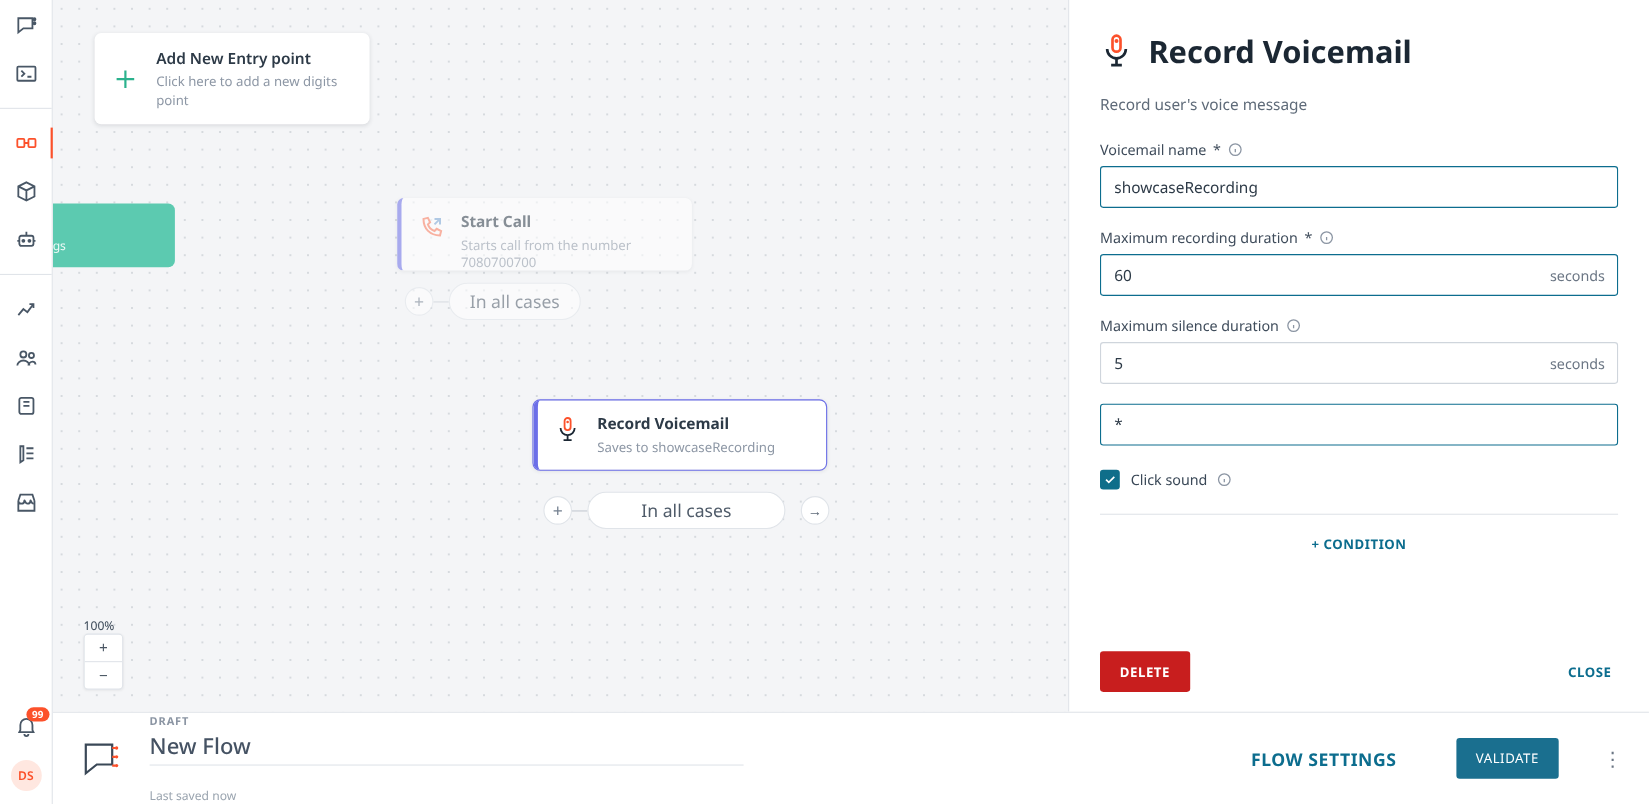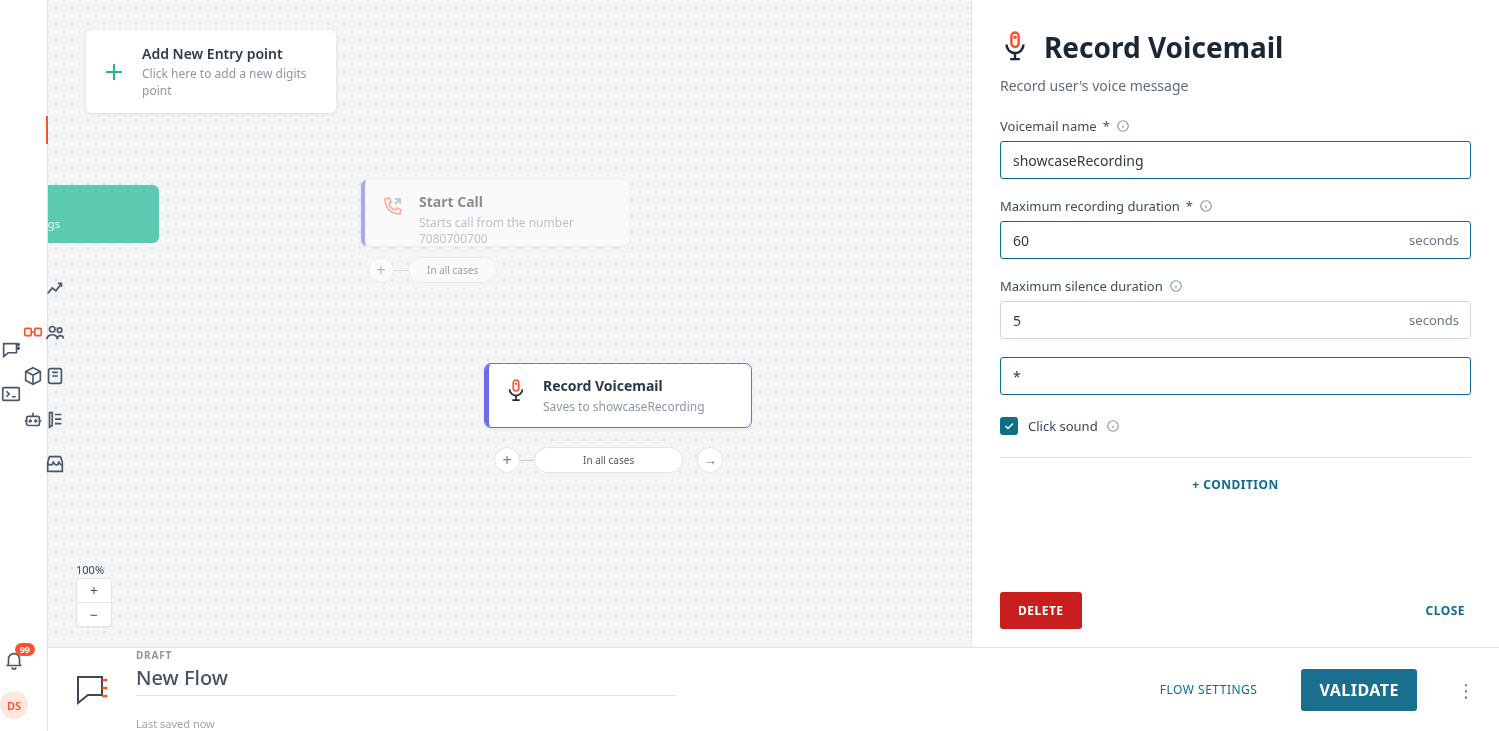--- a/index.html
+++ b/index.html
@@ -15,21 +15,21 @@
     --panel-w:528px;
     --sidebar-w:48px;
     --bottom-h:84px;
     --indigo:#6b6ee8;
   }
   *{box-sizing:border-box;font-family:system-ui,-apple-system,"Segoe UI",Roboto,Arial,sans-serif}
   body{margin:0;width:1499px;height:731px;background:#fff;color:var(--ink);position:relative;overflow:hidden}
   svg{display:block}
 
   
-  .sidebar{position:absolute;left:0;top:0;width:var(--sidebar-w);height:100%;border-right:1px solid var(--border);display:flex;flex-direction:row;align-items:center;background:#fff;z-index:30}
+  .sidebar{position:absolute;left:0;top:0;width:var(--sidebar-w);height:100%;border-right:1px solid var(--border);display:flex;flex-direction:column;align-items:center;background:#fff;z-index:30}
   .sb-top{padding-top:12px;display:flex;flex-direction:column;gap:22px;align-items:center}
   .sb-group{padding-top:20px;display:flex;flex-direction:column;gap:22px;align-items:center}
   .sb-sep{width:100%;height:1px;background:var(--border);margin-top:20px}
   .sb-icon{width:22px;height:22px;color:#495766;cursor:pointer}
   .sb-icon.active{color:var(--brand)}
   .sb-active-bar{position:absolute;left:46px;top:116px;width:2px;height:28px;background:var(--brand)}
   .sb-bottom{position:absolute;bottom:12px;display:flex;flex-direction:column;align-items:center;gap:20px}
   .bell-wrap{position:relative}
   .badge{position:absolute;top:-6px;right:-10px;background:var(--brand);color:#fff;font-size:9px;font-weight:700;border-radius:9px;padding:1px 5px;line-height:11px}
   .avatar{width:28px;height:28px;border-radius:50%;background:#ffe7e0;color:var(--brand);font-size:11px;font-weight:600;display:flex;align-items:center;justify-content:center}
@@ -54,34 +54,34 @@
   .node{position:absolute;background:#fff;border-radius:6px;box-shadow:0 1px 4px rgba(30,40,50,.12);border-left:4px solid var(--indigo);padding:12px 18px 12px 54px;min-height:60px}
   .node.fade{opacity:.55}
   .node .nicon{position:absolute;left:14px;top:14px;width:26px;height:26px;display:flex;align-items:center;justify-content:center}
   .node-title{font-size:14px;font-weight:700;color:#2d3a47}
   .node-sub{font-size:12px;color:var(--muted);margin-top:4px;line-height:1.35}
   .node.selected{outline:1px solid var(--indigo)}
 
   .branch-row{position:absolute;display:flex;align-items:center}
   .add-branch{width:26px;height:26px;border-radius:50%;background:#fff;border:1px solid var(--border);display:flex;align-items:center;justify-content:center;color:#748090;cursor:pointer}
   .branch-line{width:14px;height:1px;background:#c4cad2}
-  .pill{background:#fff;border:1px solid var(--border);border-radius:20px;padding:5px 18px;font-size:10px;color:#4f5b69}
+  .pill{background:#fff;border:1px solid var(--border);border-radius:20px;padding:5px 18px;font-size:16px;color:#4f5b69}
   .arrow-circ{width:26px;height:26px;border-radius:50%;background:#fff;border:1px solid var(--border);display:flex;align-items:center;justify-content:center;margin-left:14px;cursor:pointer;color:#5f6b79}
   .arrow-circ::before{content:"→";font-size:13px}
 
   .zoom{position:absolute;left:28px;bottom:20px;width:36px;background:#fff;border:1px solid var(--border);border-radius:4px;box-shadow:0 1px 2px rgba(0,0,0,.05)}
   .zoom-label{position:absolute;left:28px;bottom:70px;font-size:11px;color:#3a4857}
   .zoom button{width:100%;height:22px;border:none;background:transparent;cursor:pointer;font-size:14px;color:#4a5663;line-height:1}
   .zoom hr{border:none;border-top:1px solid var(--border);margin:0}
 
   
   .panel{position:absolute;right:0;top:0;width:var(--panel-w);bottom:var(--bottom-h);background:#fff;border-left:1px solid var(--border);padding:28px 28px 18px;display:flex;flex-direction:column}
   .p-head{display:flex;align-items:center;gap:14px}
   .p-head h1{margin:0;font-size:28px;font-weight:700;color:#1b2733}
-  .p-desc{margin:10px 0 22px;color:#5f6b79;font-size:14px}
+  .p-desc{margin:20px 0 22px;color:#5f6b79;font-size:14px}
   .field{margin-bottom:18px}
   .field label{display:flex;align-items:center;gap:6px;font-size:13px;color:#3f4c5b;margin-bottom:6px}
   .req{color:#3f4c5b}
   .info-ico{width:14px;height:14px;color:#8b95a3}
   .inp{width:100%;height:38px;border:1px solid var(--teal);border-radius:3px;padding:0 12px;font-size:14px;color:#2d3a47;outline:none}
   .inp.plain{border-color:#cfd5dc}
   .inp-wrap{position:relative}
   .suffix{position:absolute;right:12px;top:50%;transform:translateY(-50%);font-size:13px;color:#6b7684;pointer-events:none}
   .chk-row{display:flex;align-items:center;gap:10px;margin-top:4px}
   .chk{width:18px;height:18px;border-radius:3px;background:#0f6e8a;display:flex;align-items:center;justify-content:center;color:#fff;cursor:pointer}
@@ -93,22 +93,22 @@
   .btn-del{background:#c81e1e;color:#fff;border:none;border-radius:3px;padding:10px 18px;font-size:12px;font-weight:700;letter-spacing:.5px;cursor:pointer}
   .btn-close{background:none;border:none;color:var(--teal);font-size:12px;font-weight:700;letter-spacing:.5px;cursor:pointer}
 
   
   .bottombar{position:absolute;left:var(--sidebar-w);right:0;bottom:0;height:var(--bottom-h);border-top:1px solid var(--border);background:#fff;display:flex;align-items:center;padding:0 24px;gap:24px}
   .flow-ico{width:40px;height:40px;color:#3a4857}
   .flow-meta .status{font-size:10px;font-weight:700;letter-spacing:.8px;color:#8b95a3}
   .flow-meta .name{font-size:20px;font-weight:500;color:#455263;margin-top:2px;border-bottom:1px solid var(--border);padding-bottom:4px;width:540px}
   .flow-meta .saved{font-size:11px;color:#9aa4af;margin-top:20px}
   .bb-spacer{flex:1}
-  .btn-link{background:none;border:none;color:var(--teal);font-size:12px;font-weight:400;letter-spacing:.5px;cursor:pointer}
-  .btn-validate{background:#1a6f8f;color:#fff;border:none;border-radius:3px;padding:10px 18px;font-size:16px;font-weight:700;letter-spacing:.5px;cursor:pointer;margin-left:14px}
+  .btn-link{background:none;border:none;color:var(--teal);font-size:16px;font-weight:700;letter-spacing:.5px;cursor:pointer}
+  .btn-validate{background:#1a6f8f;color:#fff;border:none;border-radius:3px;padding:10px 18px;font-size:12px;font-weight:400;letter-spacing:.5px;cursor:pointer;margin-left:24px}
   .kebab{margin-left:16px;cursor:pointer;color:#6b7684;font-size:18px}
 </style>
 </head>
 <body>
 
 <div class="sidebar">
   <div class="sb-top">
     <svg class="sb-icon" viewBox="0 0 24 24" fill="none" stroke="currentColor" stroke-width="1.8">
         <path d="M4 5h14v10H9l-5 4V5z"></path>
         <circle cx="20" cy="6" r="1" fill="currentColor"></circle>

